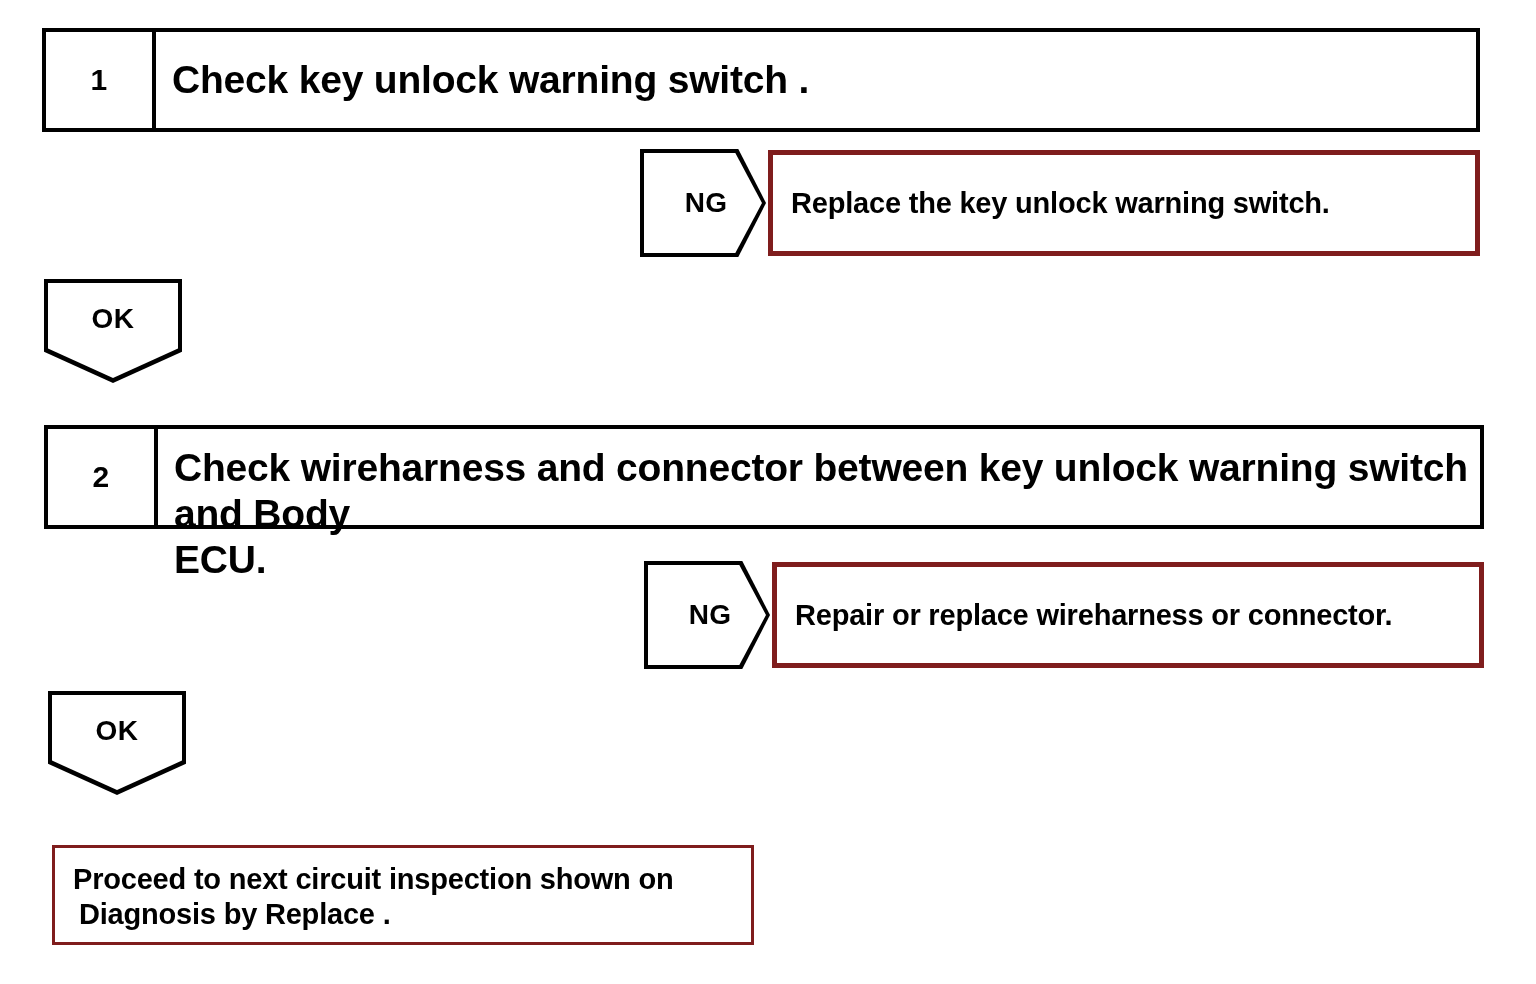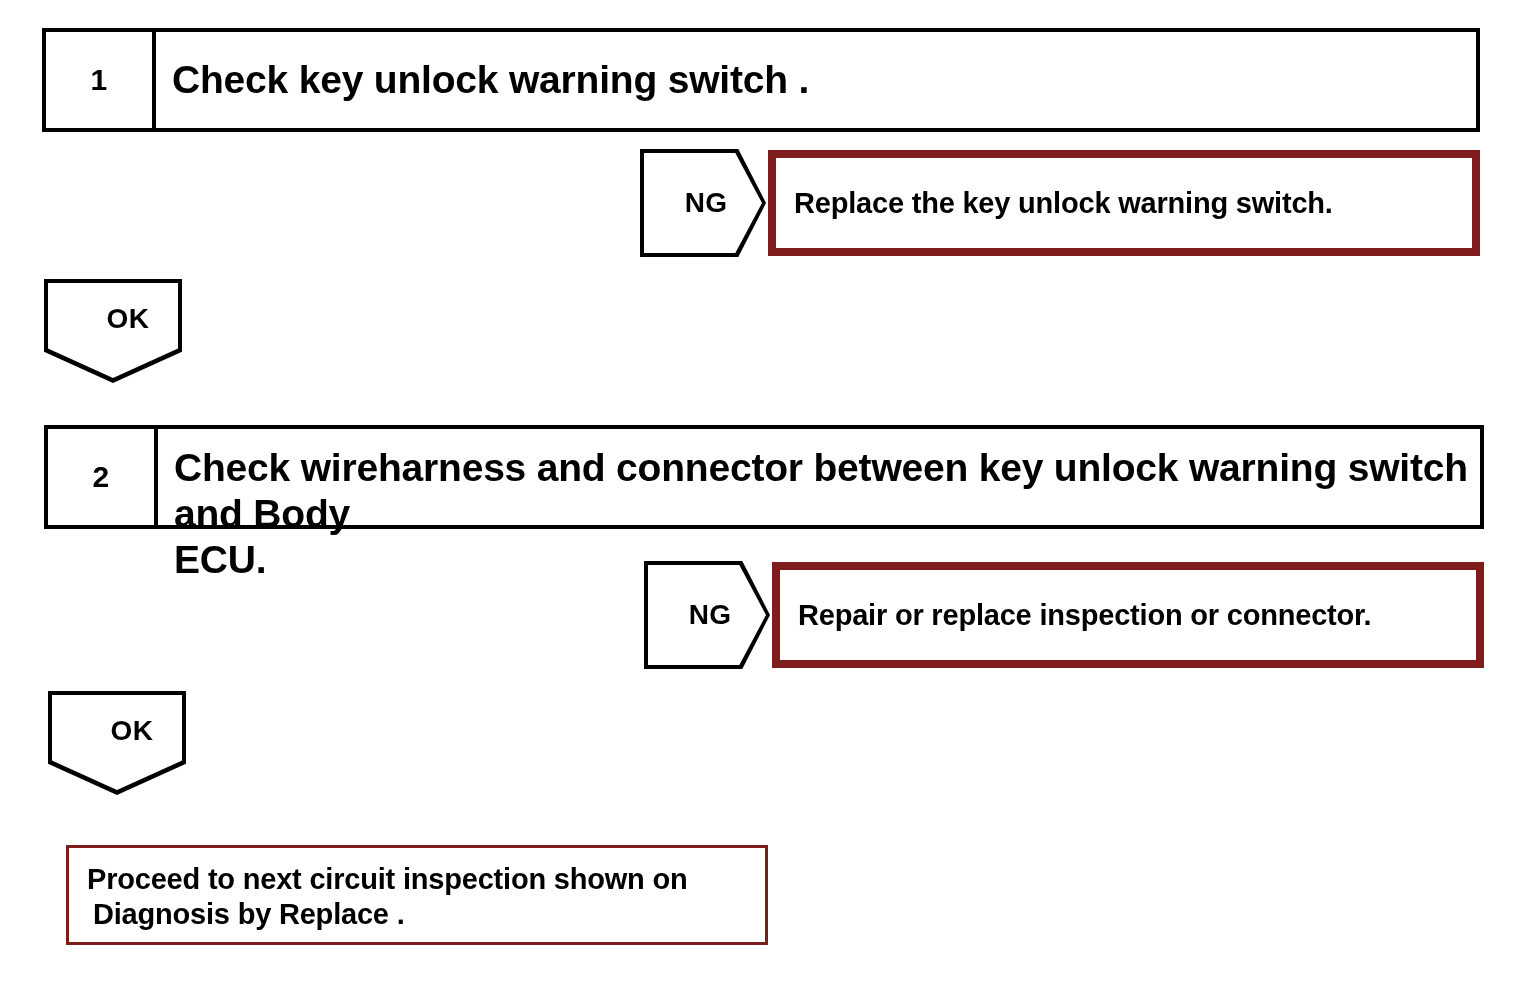--- a/index.html
+++ b/index.html
@@ -99,35 +99,35 @@
   .ok-chevron .inner {
     position: absolute;
     left: 4px; top: 4px;
     right: 4px; bottom: 5px;
     background: #fff;
     -webkit-clip-path: polygon(0% 0%, 100% 0%, 100% 69%, 50% 100%, 0% 69%);
     clip-path: polygon(0% 0%, 100% 0%, 100% 69%, 50% 100%, 0% 69%);
   }
   .ok-label {
     position: absolute;
-    left: 15px;
+    left: 0;
     top: 38%;
     transform: translateY(-50%);
     width: 100%;
     text-align: center;
     font-size: 28px;
     font-weight: bold;
     letter-spacing: 0.5px;
   }
 
   
   .plain-box {
     position: absolute;
     box-sizing: border-box;
-    border: 8px solid #7f1d1d;
+    border: 5px solid #7f1d1d;
     background: #fff;
     display: flex;
     align-items: center;
     padding-left: 18px;
     padding-right: 12px;
     font-size: 29px;
     font-weight: bold;
     letter-spacing: -0.2px;
   }
   .plain-box.thin {
@@ -174,28 +174,28 @@
         <span>ECU.</span>
       </span>
     </div>
   </div>
 
   <div class="ng-chevron" style="left:644px; top:561px; width:126px; height:108px;">
     <div class="inner"></div>
     <div class="ng-label">NG</div>
   </div>
   <div class="plain-box" style="left:772px; top:562px; width:712px; height:106px;">
-    <span>Repair or replace inspection or connector.</span>
+    <span>Repair or replace wireharness or connector.</span>
   </div>
 
   <div class="ok-chevron" style="left:48px; top:691px; width:138px; height:104px;">
     <div class="inner"></div>
     <div class="ok-label">OK</div>
   </div>
 
-  <div class="plain-box thin top" style="left:52px; top:845px; width:702px; height:100px;margin-left:14px;">
+  <div class="plain-box thin top" style="left:52px; top:845px; width:702px; height:100px;">
     <span>
       <span>Proceed to next circuit inspection shown on</span><br>
       <span class="line2-indent">Diagnosis by Replace .</span>
     </span>
   </div>
 
 </div>
 
 </body></html>

